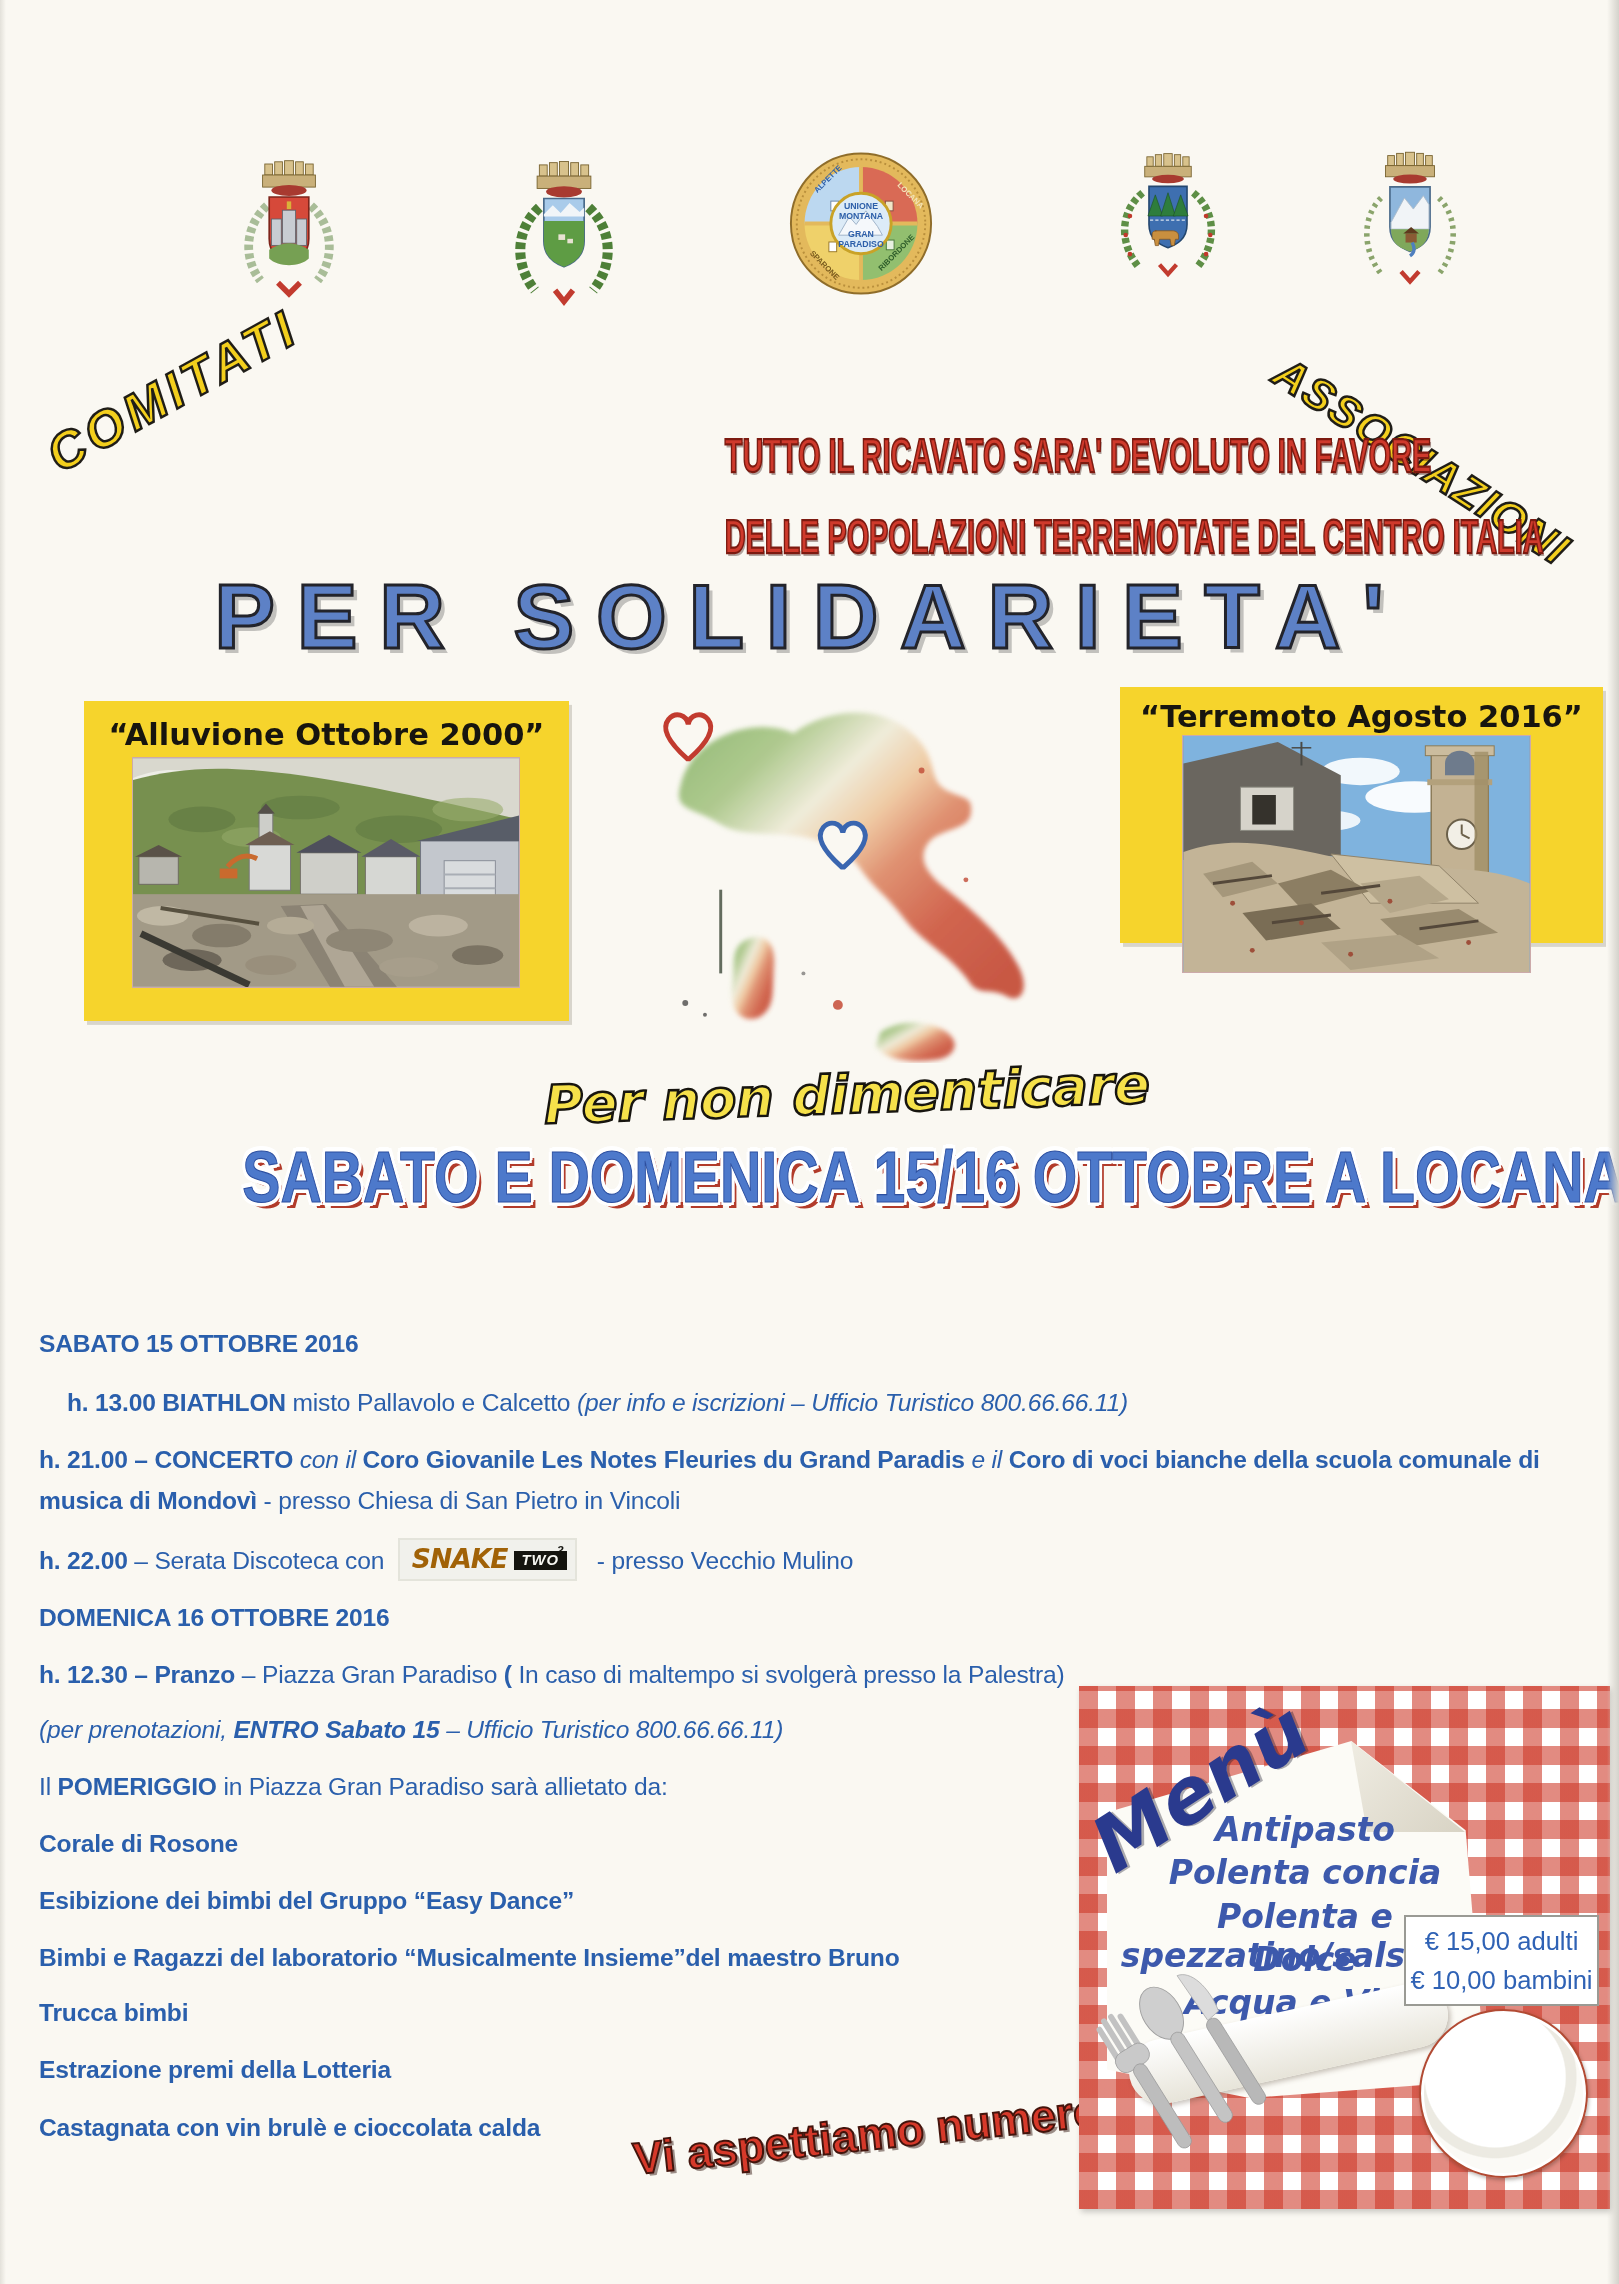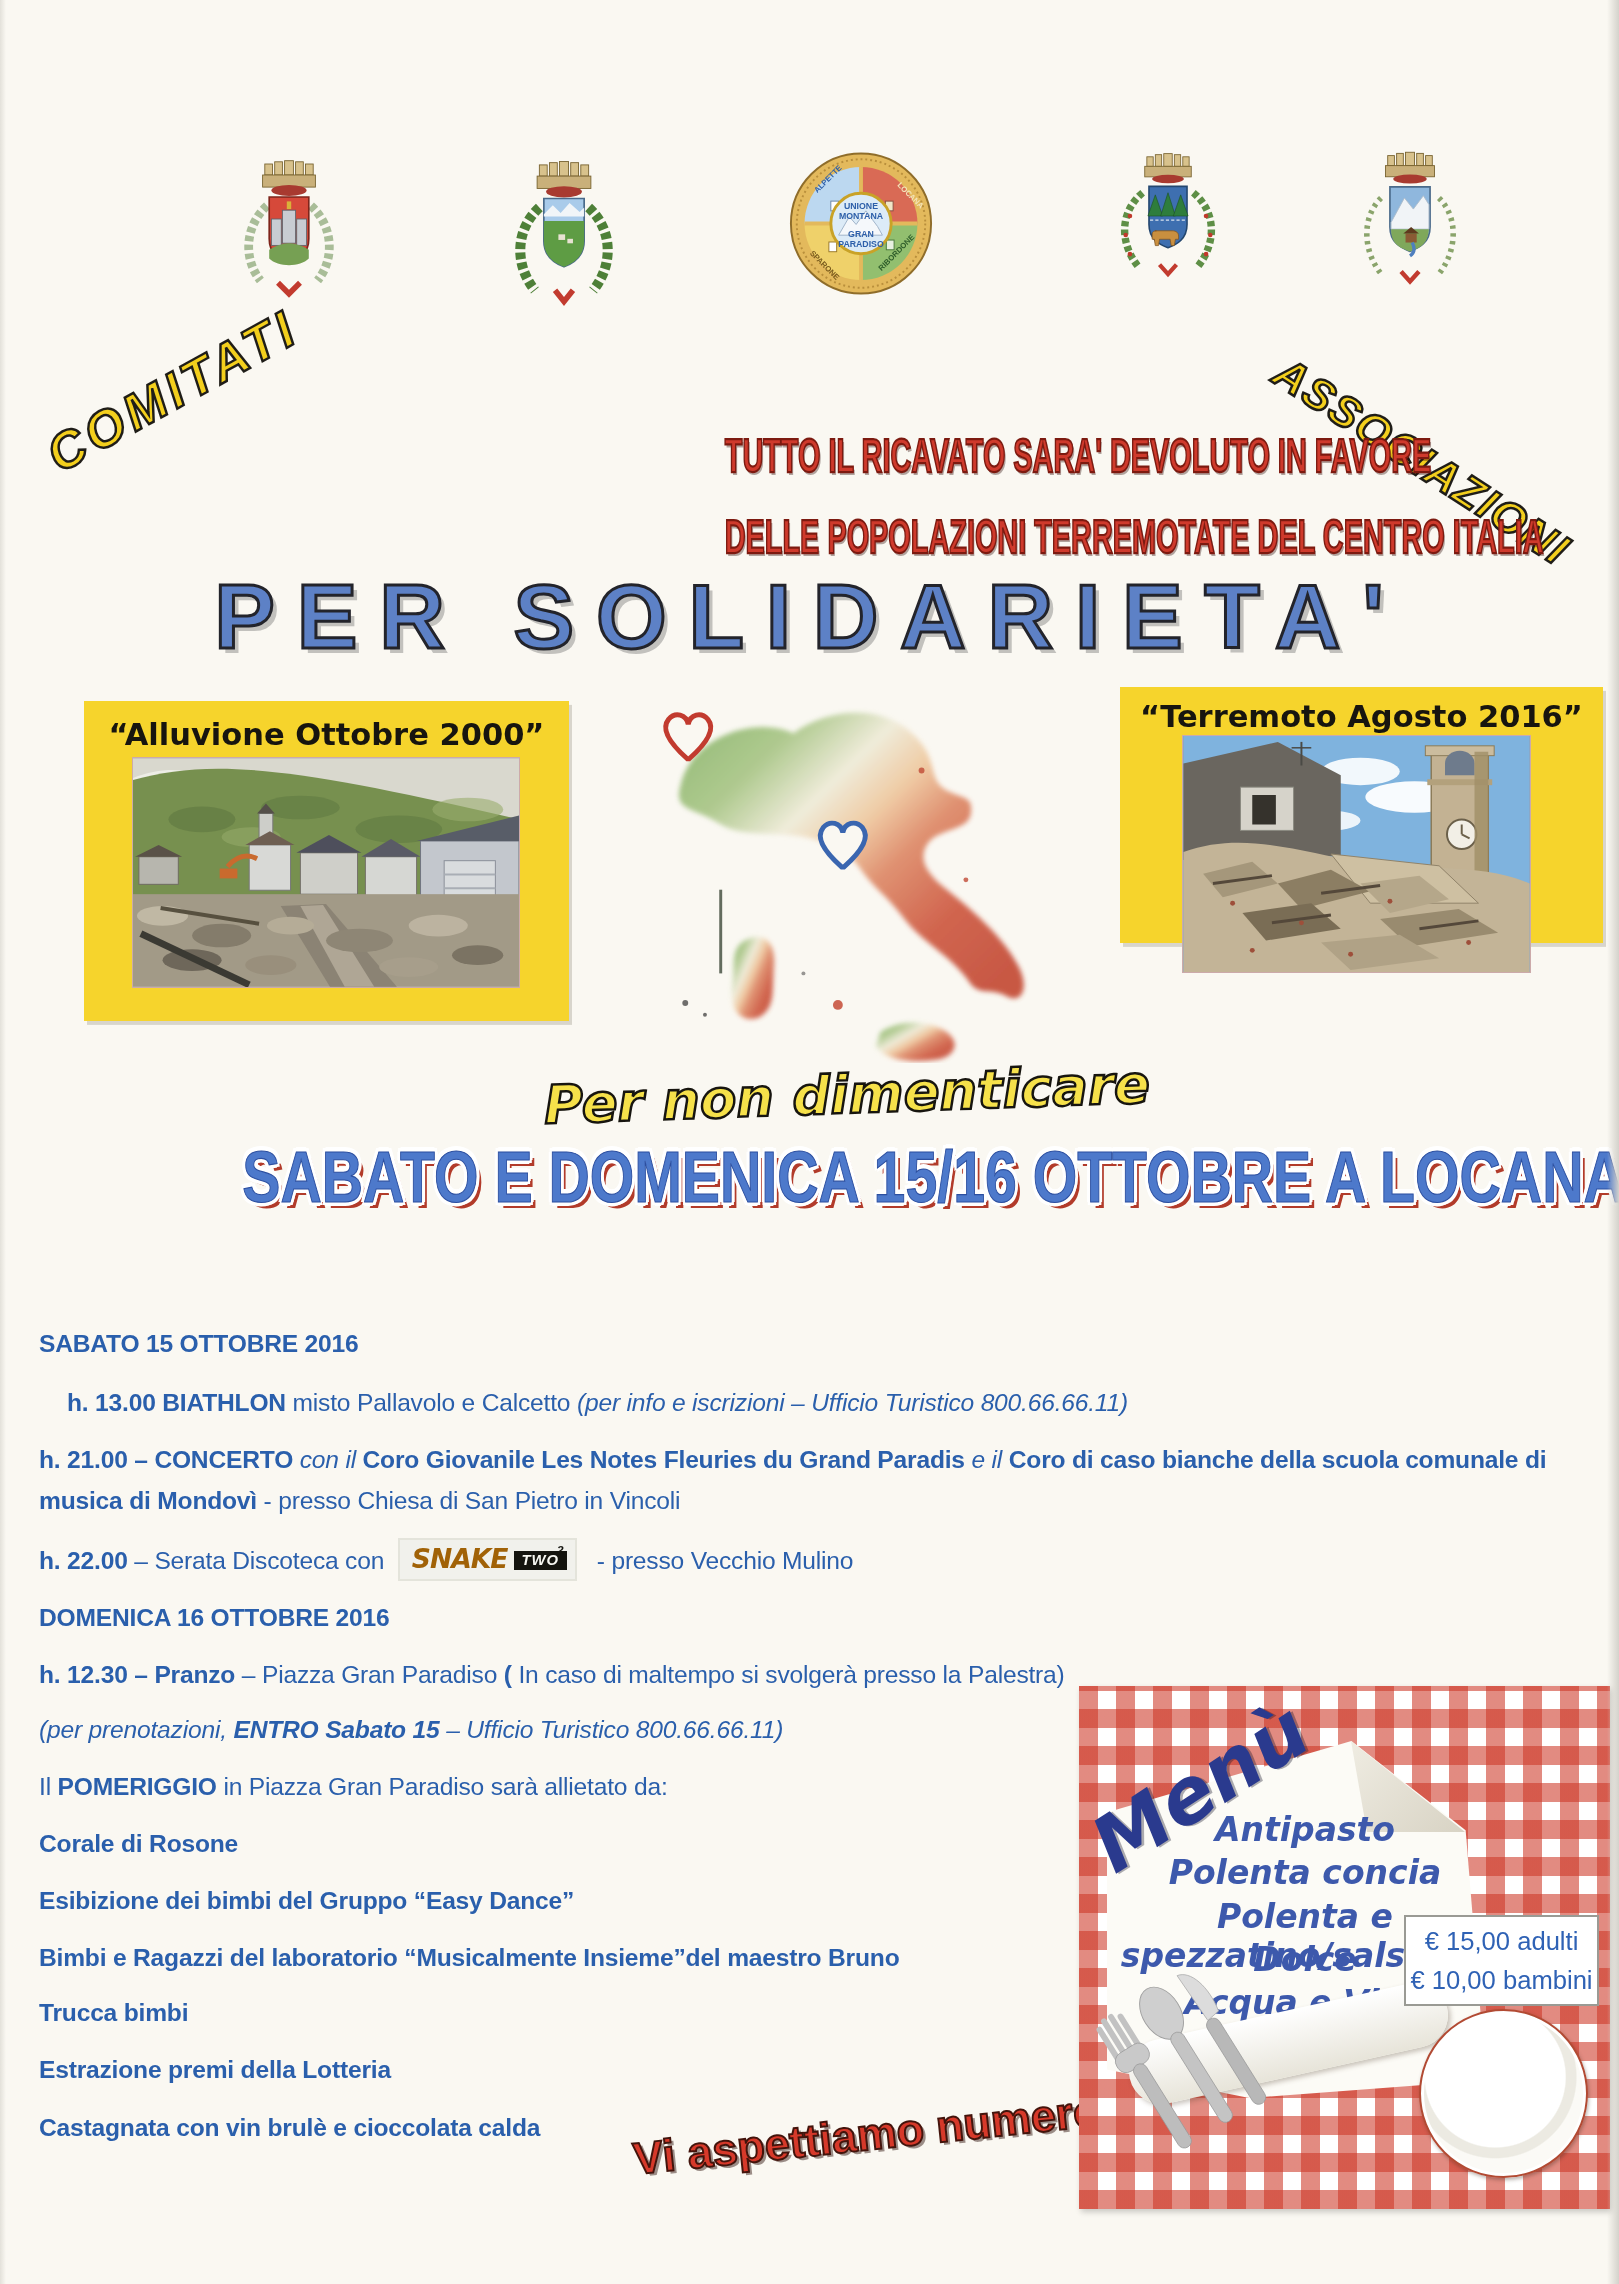--- a/index.html
+++ b/index.html
@@ -350,21 +350,21 @@
   </svg>
 
   <div class="tagline">Per non dimenticare</div>
   <div class="banner">
     <span>SABATO E DOMENICA 15/16 OTTOBRE A LOCANA</span>
   </div>
 
   <div>
       <div class="sched-line" style="top: 1330px;"><span class="s-b">SABATO 15 OTTOBRE 2016</span></div>
       <div class="sched-line" style="top: 1389px; margin-left: 28px;"><span class="s-b">h. 13.00 BIATHLON</span><span class="s-r"> misto Pallavolo e Calcetto </span><span class="s-i">(per info e iscrizioni – Ufficio Turistico 800.66.66.11)</span></div>
-      <div class="sched-line" style="top: 1446px;"><span class="s-b">h. 21.00 – CONCERTO </span><span class="s-i">con il </span><span class="s-b">Coro Giovanile Les Notes Fleuries du Grand Paradis </span><span class="s-i">e il </span><span class="s-b">Coro di caso bianche della scuola comunale di</span></div>
+      <div class="sched-line" style="top: 1446px;"><span class="s-b">h. 21.00 – CONCERTO </span><span class="s-i">con il </span><span class="s-b">Coro Giovanile Les Notes Fleuries du Grand Paradis </span><span class="s-i">e il </span><span class="s-b">Coro di voci bianche della scuola comunale di</span></div>
       <div class="sched-line" style="top: 1487px;"><span class="s-b">musica di Mondovì</span><span class="s-r"> - presso Chiesa di San Pietro in Vincoli</span></div>
       <div class="sched-line" style="top: 1543px;"><span class="s-b">h. 22.00</span><span class="s-r"> – Serata Discoteca con</span><span class="snake-logo"><span class="sn1">SNAKE</span><span class="sn-bar">TWO</span><span class="sn-sup">2</span></span><span class="s-r">- presso Vecchio Mulino</span></div>
       <div class="sched-line" style="top: 1604px;"><span class="s-b">DOMENICA 16 OTTOBRE 2016</span></div>
       <div class="sched-line" style="top: 1661px;"><span class="s-b">h. 12.30 – Pranzo</span><span class="s-r"> – Piazza Gran Paradiso </span><span class="s-b">(</span><span class="s-r"> In caso di maltempo si svolgerà presso la Palestra)</span></div>
       <div class="sched-line" style="top: 1716px;"><span class="s-i">(per prenotazioni, </span><span class="s-bi">ENTRO Sabato 15</span><span class="s-i"> – Ufficio Turistico 800.66.66.11)</span></div>
       <div class="sched-line" style="top: 1773px;"><span class="s-r">Il </span><span class="s-b">POMERIGGIO</span><span class="s-r"> in Piazza Gran Paradiso sarà allietato da:</span></div>
       <div class="sched-line" style="top: 1830px;"><span class="s-b">Corale di Rosone</span></div>
       <div class="sched-line" style="top: 1887px;"><span class="s-b">Esibizione dei bimbi del Gruppo “Easy Dance”</span></div>
       <div class="sched-line" style="top: 1944px;"><span class="s-b">Bimbi e Ragazzi del laboratorio  “Musicalmente Insieme”del maestro Bruno</span></div>
       <div class="sched-line" style="top: 1999px;"><span class="s-b">Trucca bimbi</span></div>

